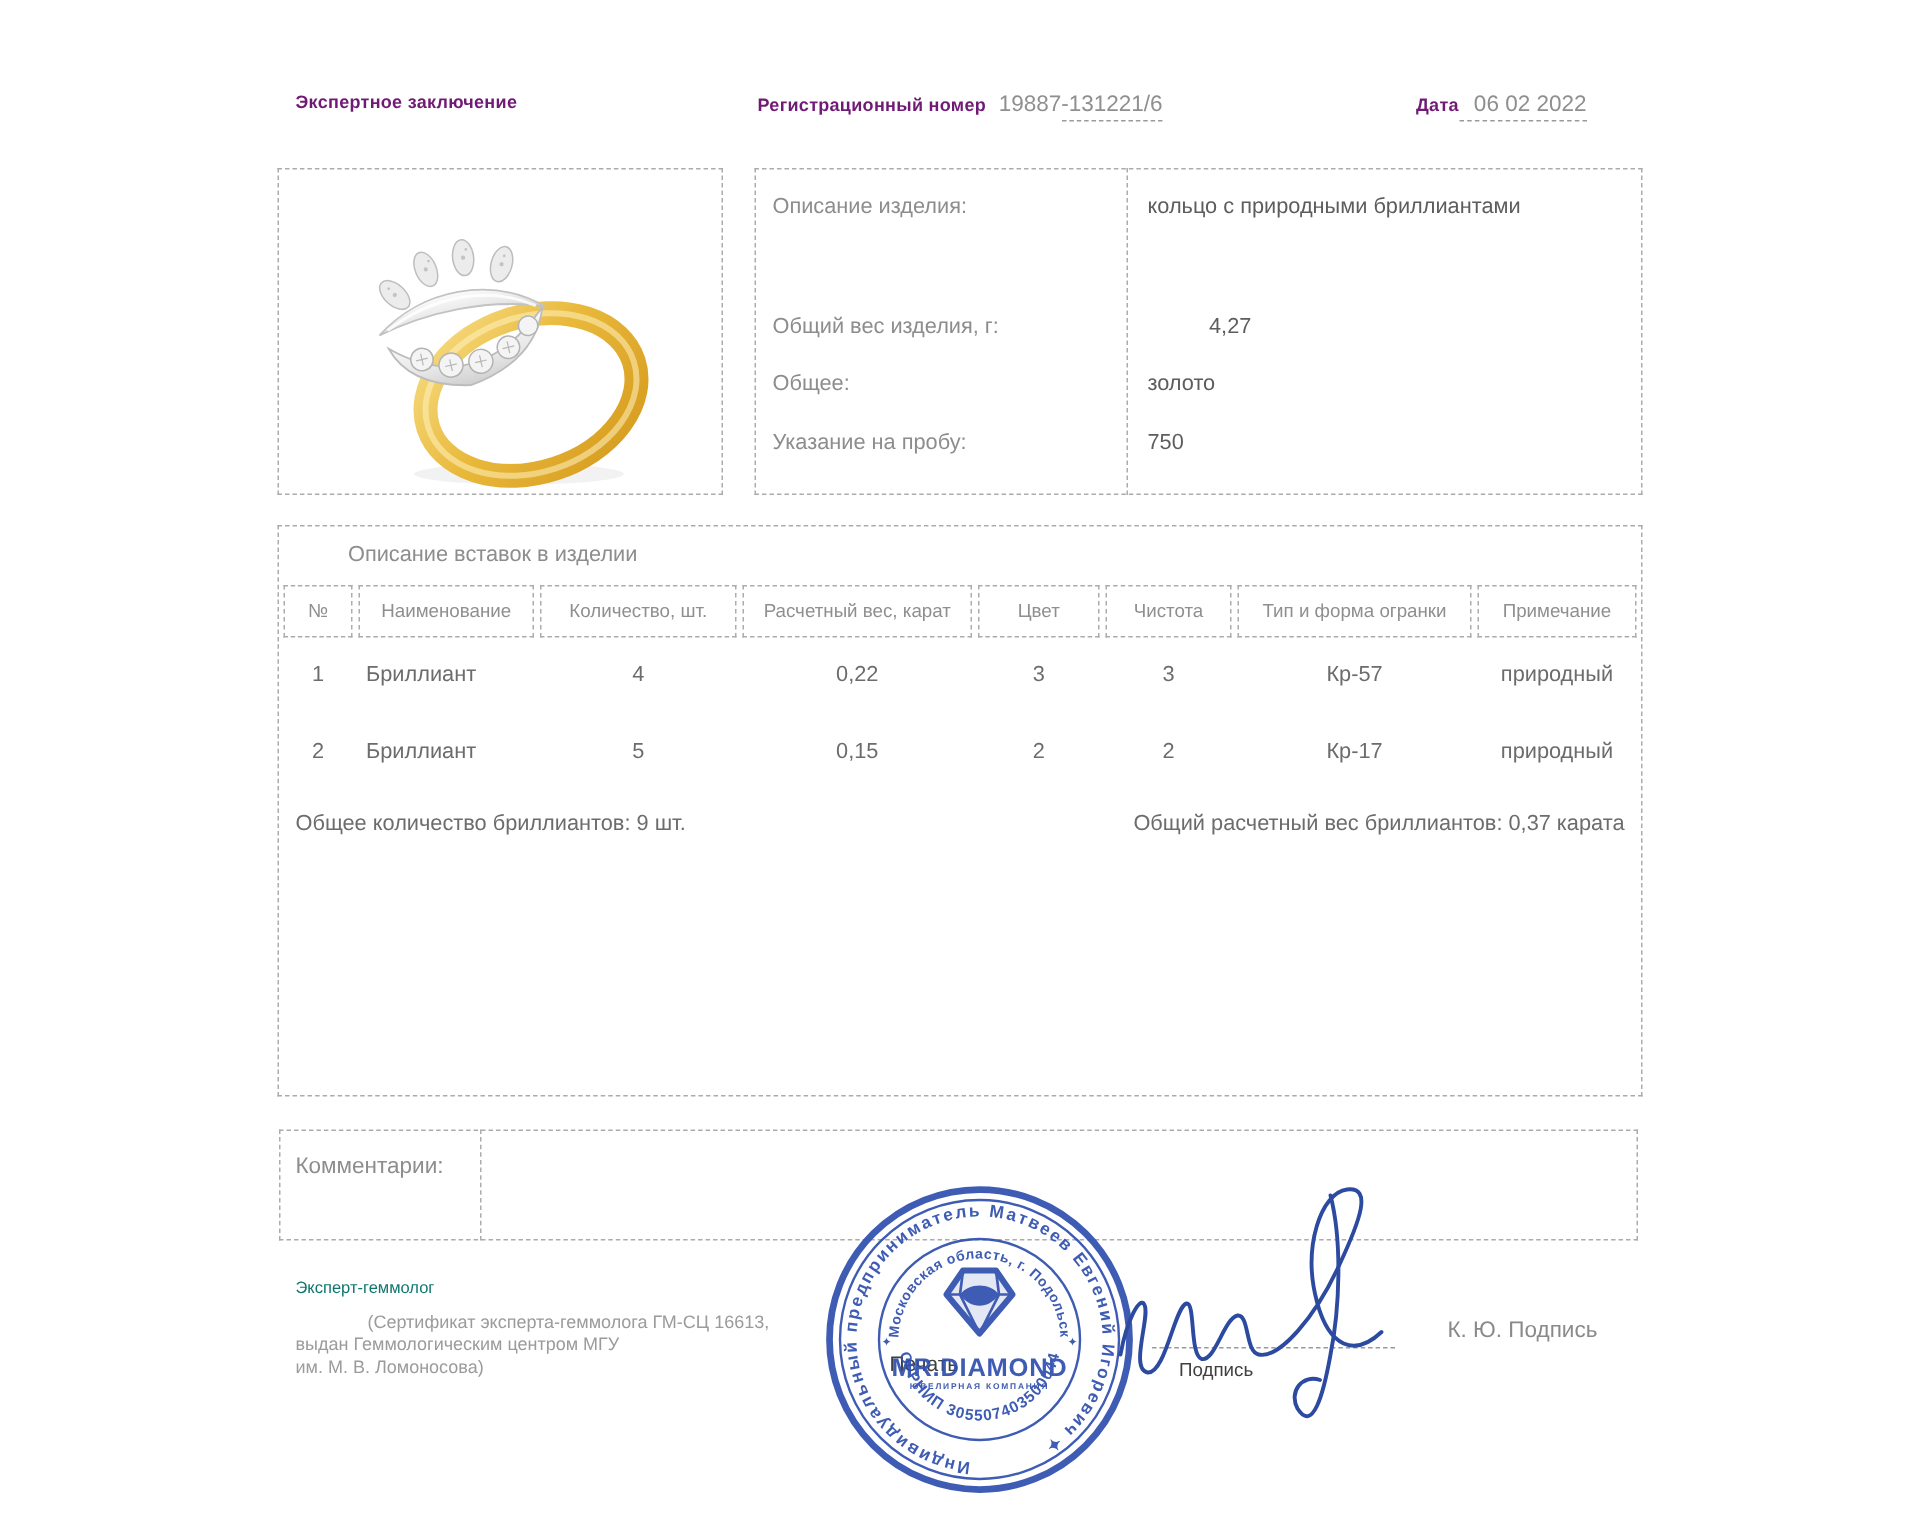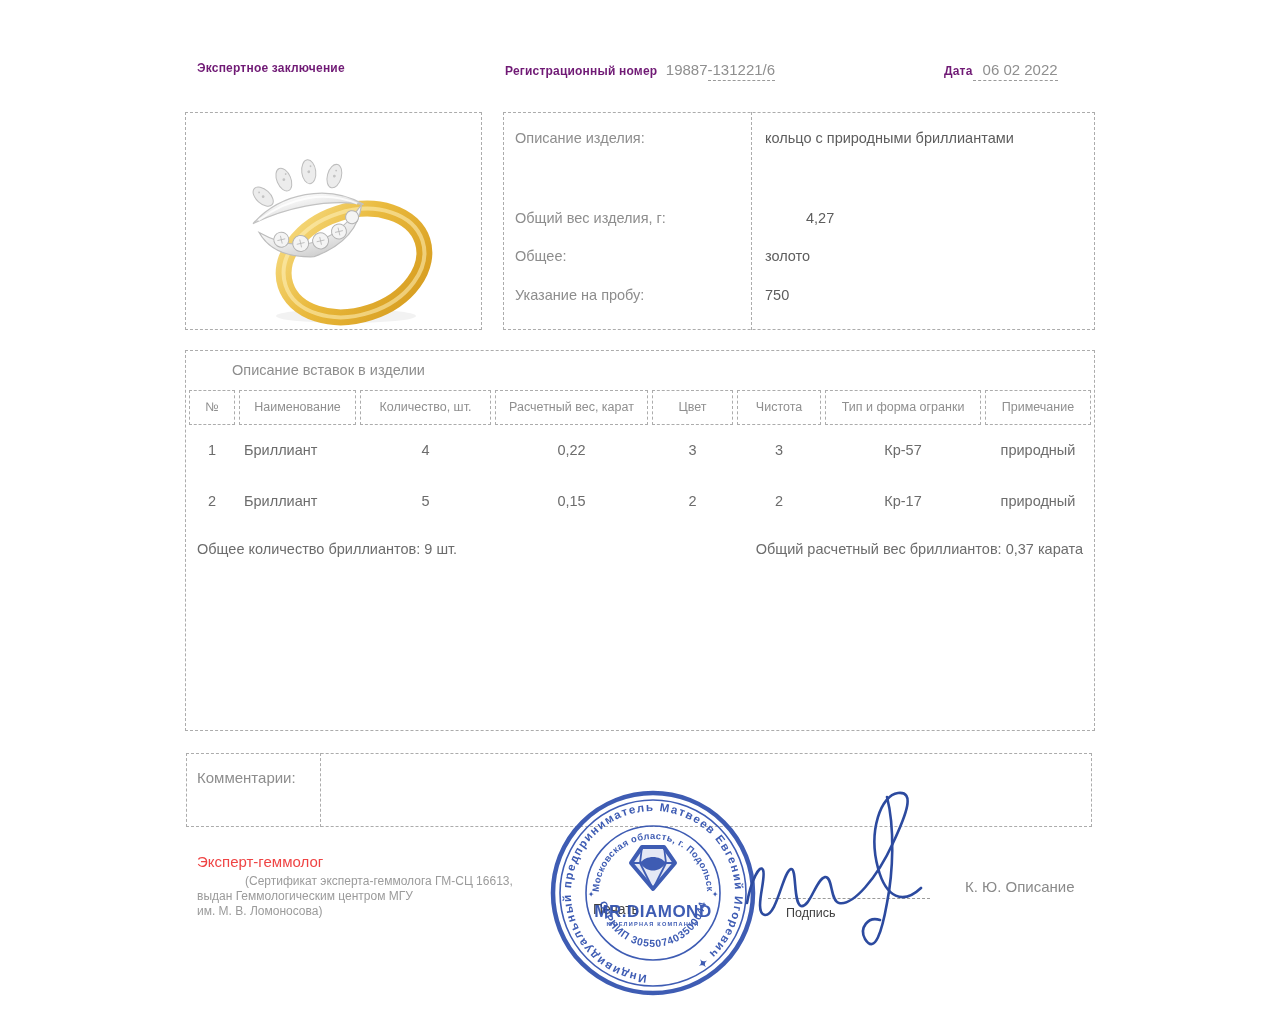--- a/index.html
+++ b/index.html
@@ -32,21 +32,21 @@
   .c0{left:187px;width:50px}  .c1{left:237px;width:121px} .c2{left:358px;width:135px}
   .c3{left:493px;width:157px} .c4{left:650px;width:85px}  .c5{left:735px;width:88px}
   .c6{left:823px;width:160px} .c7{left:983px;width:110px}
   .h0{left:189px;width:46px}  .h1{left:239px;width:117px} .h2{left:360px;width:131px}
   .h3{left:495px;width:153px} .h4{left:652px;width:81px}  .h5{left:737px;width:84px}
   .h6{left:825px;width:156px} .h7{left:985px;width:106px}
   .td-left { text-align:left; padding-left:7px; }
   .totals { font-size:14.5px; color:#6c6c6c; white-space:nowrap; }
 
   
-  .role { font-size:15px; color:#ef4444; }
+  .role { font-size:11px; color:#0f766e; }
   .cert-line { font-size:12px; color:#9b9b9b; line-height:15px; white-space:nowrap; }
   .caption { font-size:13px; color:#404040; }
   .expert-name { font-size:15px; color:#8a8a8a; white-space:nowrap; }
 
   .stamp-svg { z-index:3; opacity:.93; }
   .sig-svg { z-index:4; }
   .under-stamp { z-index:2; }
   .sig-line { border-top:1.5px dashed #9a9a9a; }
 </style>
 </head>
@@ -185,21 +185,21 @@
   <div class="abs role" style="left:197px; top:853px;">Эксперт-геммолог</div>
   <div class="abs cert-line" style="left:197px; top:874px;margin-left:48px;">(Сертификат эксперта-геммолога ГМ-СЦ 16613,</div>
   <div class="abs cert-line" style="left:197px; top:889px;">выдан Геммологическим центром МГУ</div>
   <div class="abs cert-line" style="left:197px; top:904px;">им. М. В. Ломоносова)</div>
 
   <div class="abs caption under-stamp" style="left:593px; top:901px; width:124px; font-size:14px;">Печать</div>
 
   <div class="abs sig-line" style="left:768px; top:898px; width:162px;"></div>
   <div class="abs caption" style="left:786px; top:906px; width:120px; font-size:12.5px;">Подпись</div>
 
-  <div class="abs expert-name" style="left:965px; top:878px;">К. Ю. Описание</div>
+  <div class="abs expert-name" style="left:965px; top:878px;">К. Ю. Подпись</div>
 
   <svg class="abs stamp-svg" style="left:543px; top:783px;" width="220" height="224" viewBox="0 0 220 224">
     <defs>
       <path id="outerRing" d="M 110,192 A 82,82 0 1 1 110.01,192" fill="none"></path>
       <path id="innerTop" d="M 56,110 A 54,54 0 1 1 164,110" fill="none"></path>
       <path id="innerBot" d="M 56,110 A 54,54 0 1 0 164,110" fill="none"></path>
     </defs>
     <g stroke="#3050ae" fill="none">
       <circle cx="110" cy="110" r="100" stroke-width="4.5"></circle>
       <circle cx="110" cy="110" r="93" stroke-width="1.6"></circle>

